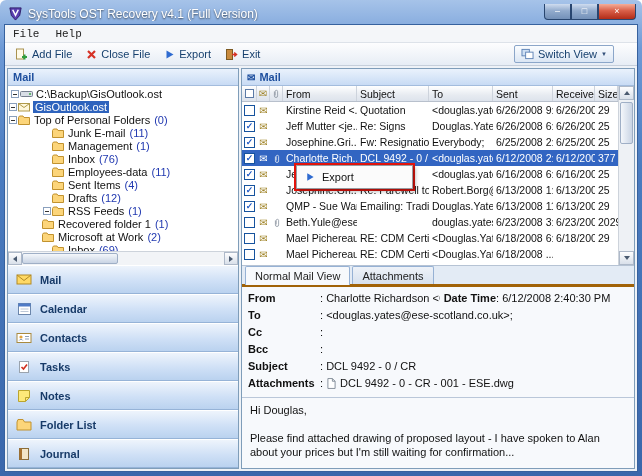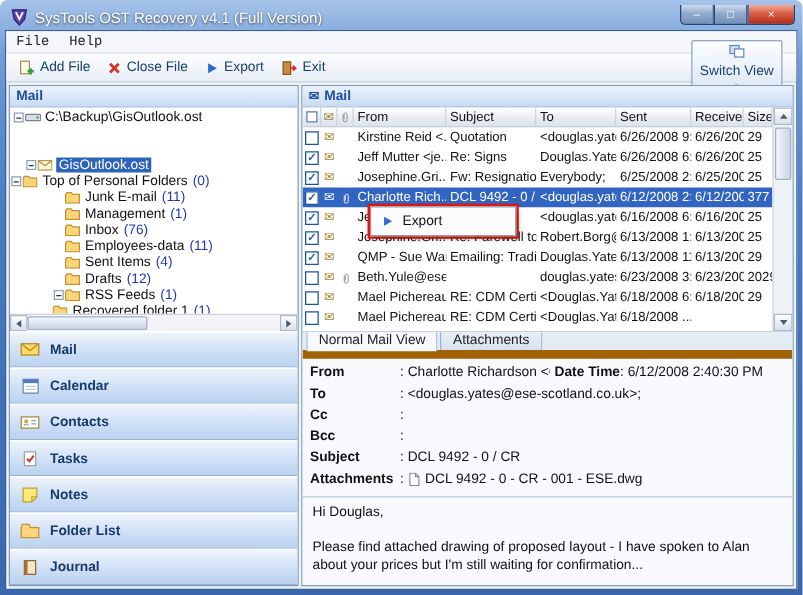--- a/index.html
+++ b/index.html
@@ -22,36 +22,36 @@
 
   
   .client{height:448px;background:#eef2f7;border:1px solid #36619e;display:flex;flex-direction:column;}
   .menubar{height:18px;flex:none;background:#f4f6f9;border-bottom:1px solid #dde2e9;display:flex;align-items:center;font-size:11px;color:#222;}
   .menu-item{padding:1px 8px;cursor:default;font-family:Liberation Mono, monospace;}
   .toolbar{height:23px;flex:none;display:flex;align-items:center;gap:2px;padding:0 4px;font-size:11px;color:#17406e;
     background:linear-gradient(#fdfdfe,#e7edf5);border-bottom:1px solid #c6cfdb;justify-content:space-between;}
   .tb-btn{display:flex;align-items:center;gap:4px;padding:2px 6px;cursor:default;white-space:nowrap;}
   .tb-spacer{flex:1;}
   .sv-btn{display:flex;align-items:center;gap:4px;padding:2px 6px;border:1px solid #8ba6c9;border-radius:2px;
-    background:linear-gradient(#fbfdff,#dbe6f4);margin-right:7px;flex-direction:column;}
+    background:linear-gradient(#fbfdff,#dbe6f4);margin-right:19px;}
   .dd-arrow{font-size:6px;color:#33507a;}
 
   .main{flex:1;display:flex;gap:2px;padding:2px;overflow:hidden;}
 
   
   .panel-header{height:17px;flex:none;display:flex;align-items:center;gap:4px;padding:0 5px;
     background:linear-gradient(#eaf2fc,#c8dbf4);border-bottom:1px solid #a3bcdd;
     color:#1e4f9e;font-weight:bold;font-size:11px;}
   .ph-glyph{font-size:10px;color:#1e4f9e;}
 
   
   .left{width:232px;flex:none;border:1px solid #7f9db9;background:#fff;display:flex;flex-direction:column;overflow:hidden;}
   .tree{flex:1;overflow:hidden;padding-top:1px;font-size:11px;color:#111;}
   .titem{height:13px;display:flex;align-items:center;white-space:nowrap;cursor:default;}
-  .lvl0{padding-left:2px;}.lvl1{padding-left:12px;margin-top:25px;}.lvl2{}.lvl3{padding-left:34px;}.lvl4{padding-left:24px;}
+  .lvl0{padding-left:2px;}.lvl1{}.lvl2{}.lvl3{padding-left:34px;}.lvl4{padding-left:24px;}
   .slot{width:10px;flex:none;display:flex;align-items:center;justify-content:center;}
   .expander{width:8px;height:8px;border:1px solid #8aa0bd;background:#fff;position:relative;}
   .expander::after{content:"";position:absolute;left:1px;right:1px;top:50%;height:1px;background:#333;}
   .ticon{width:15px;flex:none;display:flex;align-items:center;}
   .tlabel{padding:0 1px;}
   .tcount{color:#2038b0;margin-left:3px;}
   .titem.sel .tlabel{background:#2e63bd;color:#fff;padding:0 2px;}
   .titem.sel .tcount{color:#fff;background:#2e63bd;}
 
   .hscroll{height:14px;flex:none;background:#f2f4f7;border-top:1px solid #cdd3db;display:flex;align-items:stretch;}
@@ -93,21 +93,21 @@
   .lrow.selected .env-glyph{color:#fff;}
   .hdr-cb{width:9px;height:9px;border:1px solid #5b7aa6;background:#fff;display:block;}
 
   .vscroll{width:16px;flex:none;background:#eef1f5;border-left:1px solid #cdd3db;display:flex;flex-direction:column;}
   .vs-btn{height:14px;flex:none;background:linear-gradient(#fdfdfe,#d9e0ea);border:1px solid #aeb9c9;display:flex;align-items:center;justify-content:center;}
   .vs-track{flex:1;position:relative;}
   .vs-thumb{position:absolute;top:2px;left:1px;right:1px;height:42px;background:linear-gradient(90deg,#f4f7fb,#c9d4e4);border:1px solid #9fafc6;border-radius:2px;}
 
   
   .preview{flex:1;display:flex;flex-direction:column;overflow:hidden;background:#f7f9fc;}
-  .tabbar{height:21px;flex:none;display:flex;gap:2px;align-items:flex-end;padding:2px 0 0 3px;background:#e3ebf5;border-bottom:7px solid #a16207;}
+  .tabbar{height:21px;flex:none;display:flex;gap:2px;align-items:flex-end;padding:2px 0 0 3px;background:#e3ebf5;border-bottom:3px solid #a16207;}
   .tab{font-size:11px;padding:3px 9px 2px;border:1px solid #96b1d4;border-bottom:none;border-radius:2px 2px 0 0;
     background:linear-gradient(#eef2f8,#d7e1ee);color:#222;cursor:default;}
   .tab.active{background:#f7f9fc;position:relative;top:1px;padding-bottom:3px;}
   .fields{flex:none;padding:5px 6px 3px;border-bottom:1px solid #bac7d9;}
   .frow{display:flex;align-items:flex-start;min-height:17px;font-size:11px;color:#111;}
   .f-label{width:72px;flex:none;font-weight:bold;}
   .f-val{flex:1;white-space:nowrap;overflow:hidden;}
   .f-val::before{content:":  ";}
   .dt-label{flex:none;font-weight:bold;margin-left:4px;}
   .dt-val{flex:none;width:132px;white-space:nowrap;overflow:hidden;}

